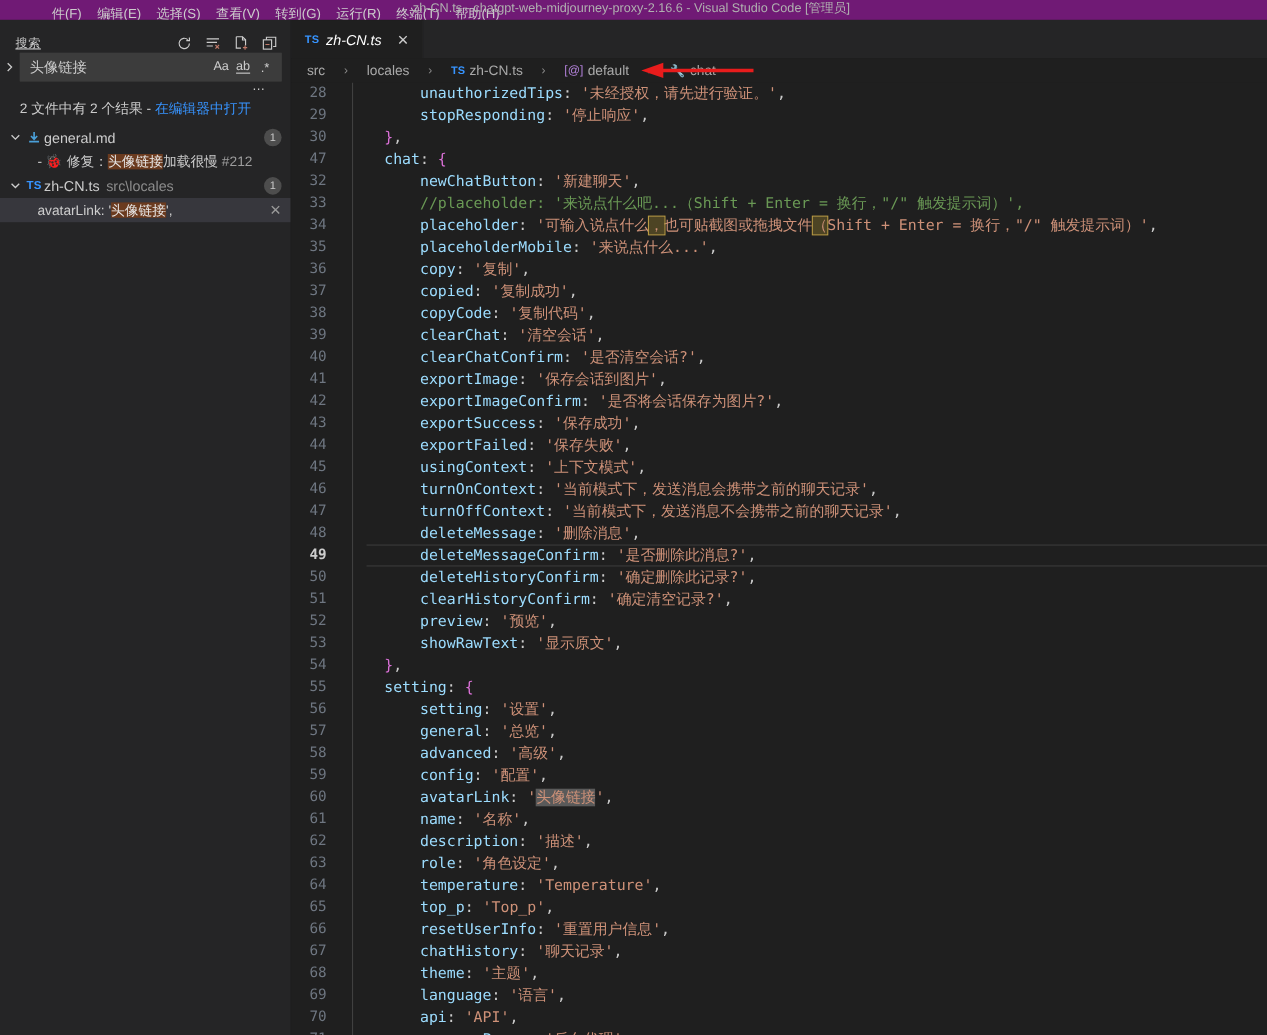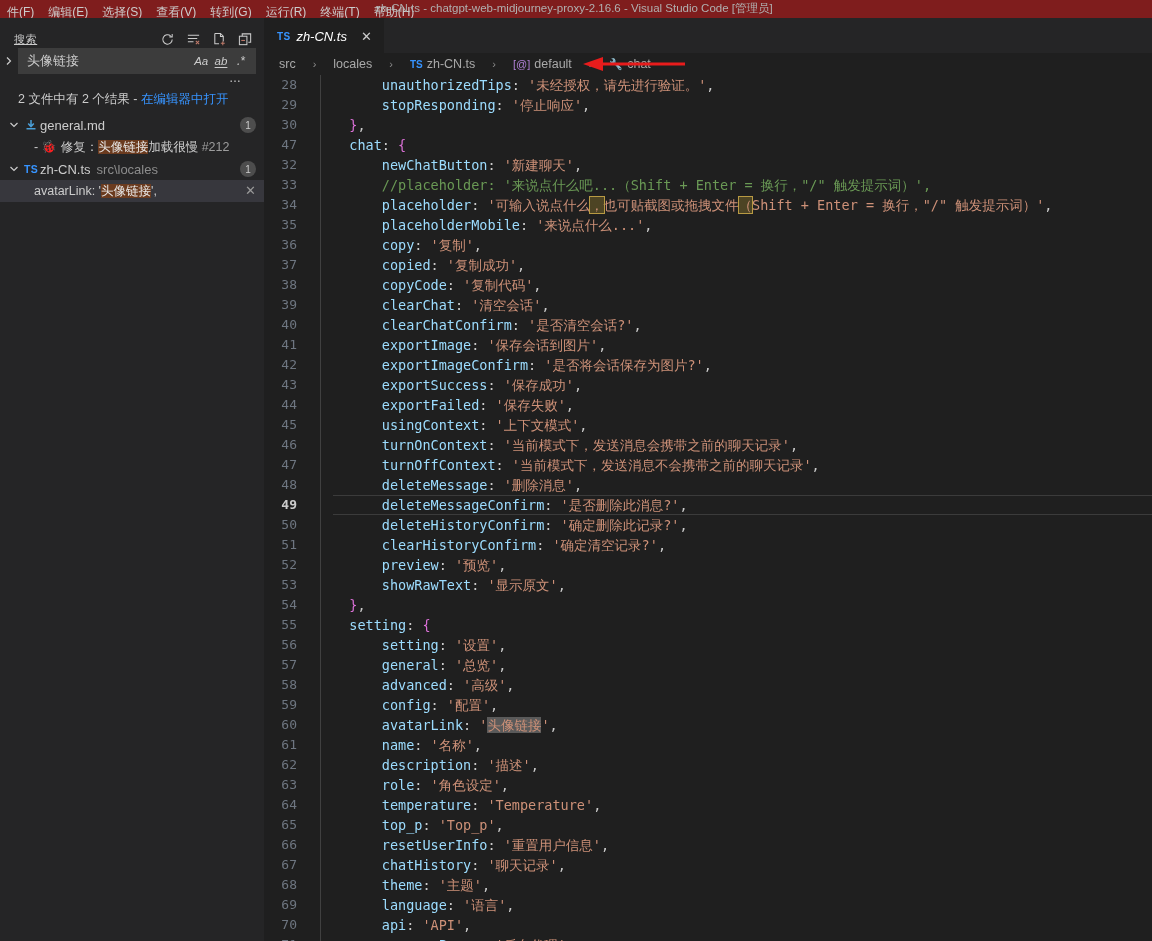--- a/index.html
+++ b/index.html
@@ -7,22 +7,22 @@
     width: 1152px; height: 941px;
     background: #1f1f1f;
     font-family: "Liberation Sans", sans-serif;
     overflow: hidden;
     color: #cccccc;
   }
   .app { width: 1152px; height: 941px; display: flex; flex-direction: column; position: relative; }
 
   
   .titlebar {
-    height: 18px; background: #7f1d1d; display: flex; align-items: flex-end;
-    position: relative; flex: 0 0 18px; overflow: hidden;
+    height: 18px; background: #701a75; display: flex; align-items: flex-end;
+    position: relative; flex: 0 0 18px; overflow: hidden; padding-left: 40px;
   }
   .menubar { display: flex; align-items: flex-end; height: 18px; padding-left: 0px; }
   .menu-item {
     font-size: 12px; color: #cccccc; padding: 0 7px; line-height: 14px;
     white-space: nowrap; position: relative; top: 1px;
   }
   .title-center {
     position: absolute; left: 0; right: 4px; text-align: center;
     font-size: 11.5px; color: #b0b0b0; line-height: 14px; top: 1px;
     white-space: nowrap; pointer-events: none;
@@ -53,21 +53,21 @@
     height: 26px; color: #cccccc;
   }
   .searchbox-wrap { flex: 1; }
   .searchbox {
     background: #3c3c3c; height: 26px; display: flex; align-items: center;
     padding: 0 4px 0 8px; border: 1px solid #3c3c3c;
   }
   .searchbox .val { flex: 1; font-size: 13px; color: #cccccc; white-space: nowrap; overflow: hidden; }
   .sb-opt {
     width: 20px; height: 20px; display: flex; align-items: center; justify-content: center;
-    color: #cccccc; font-size: 11px; border-radius: 3px; font-style: italic;
+    color: #cccccc; font-size: 11px; border-radius: 3px;
   }
   .sb-opt.case { font-size: 11.5px; letter-spacing: -0.2px; }
   .sb-opt.word { font-size: 11.5px; text-decoration: underline; text-underline-offset: 2px; }
   .sb-opt.regex { font-size: 12px; }
   .more-row { height: 13px; display: flex; justify-content: flex-end; padding-right: 14px; }
   .more-dots { color: #cccccc; font-size: 12px; line-height: 8px; letter-spacing: 1px; }
 
   .results-msg { padding: 4px 0 6px 18px; font-size: 12.5px; color: #cccccc; white-space: nowrap; }
   .results-msg .link { color: #3794ff; }
 

